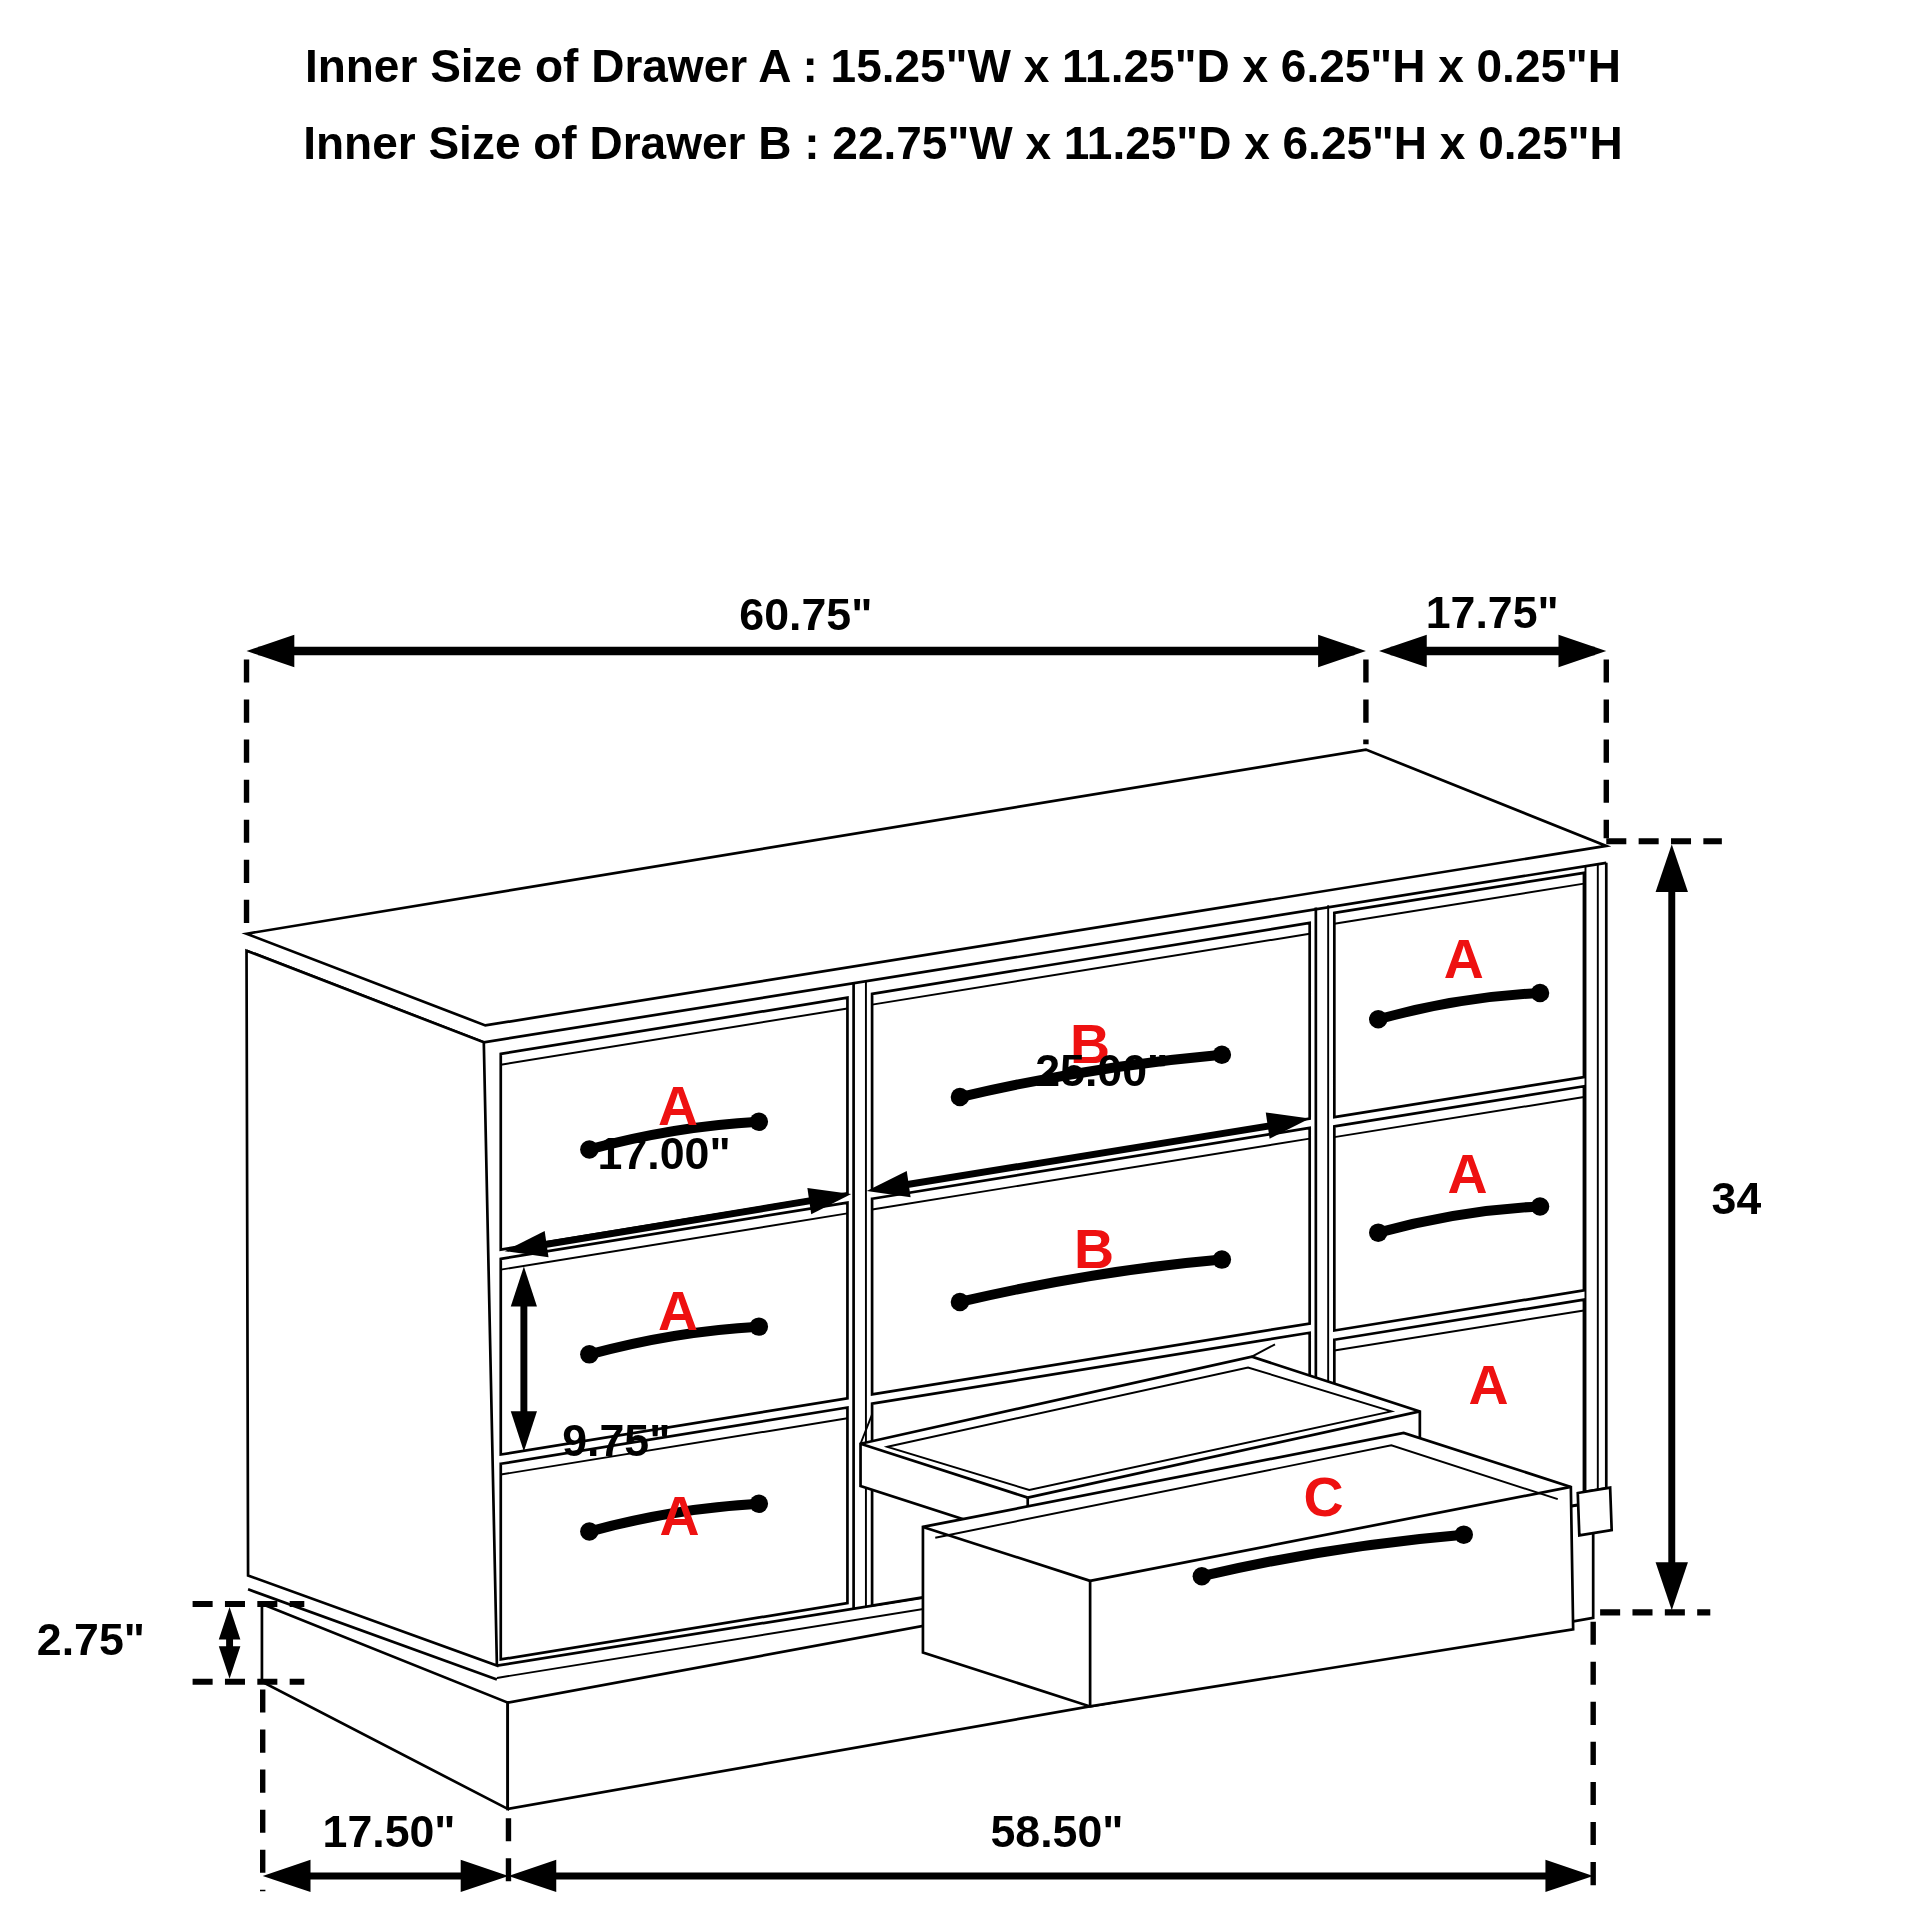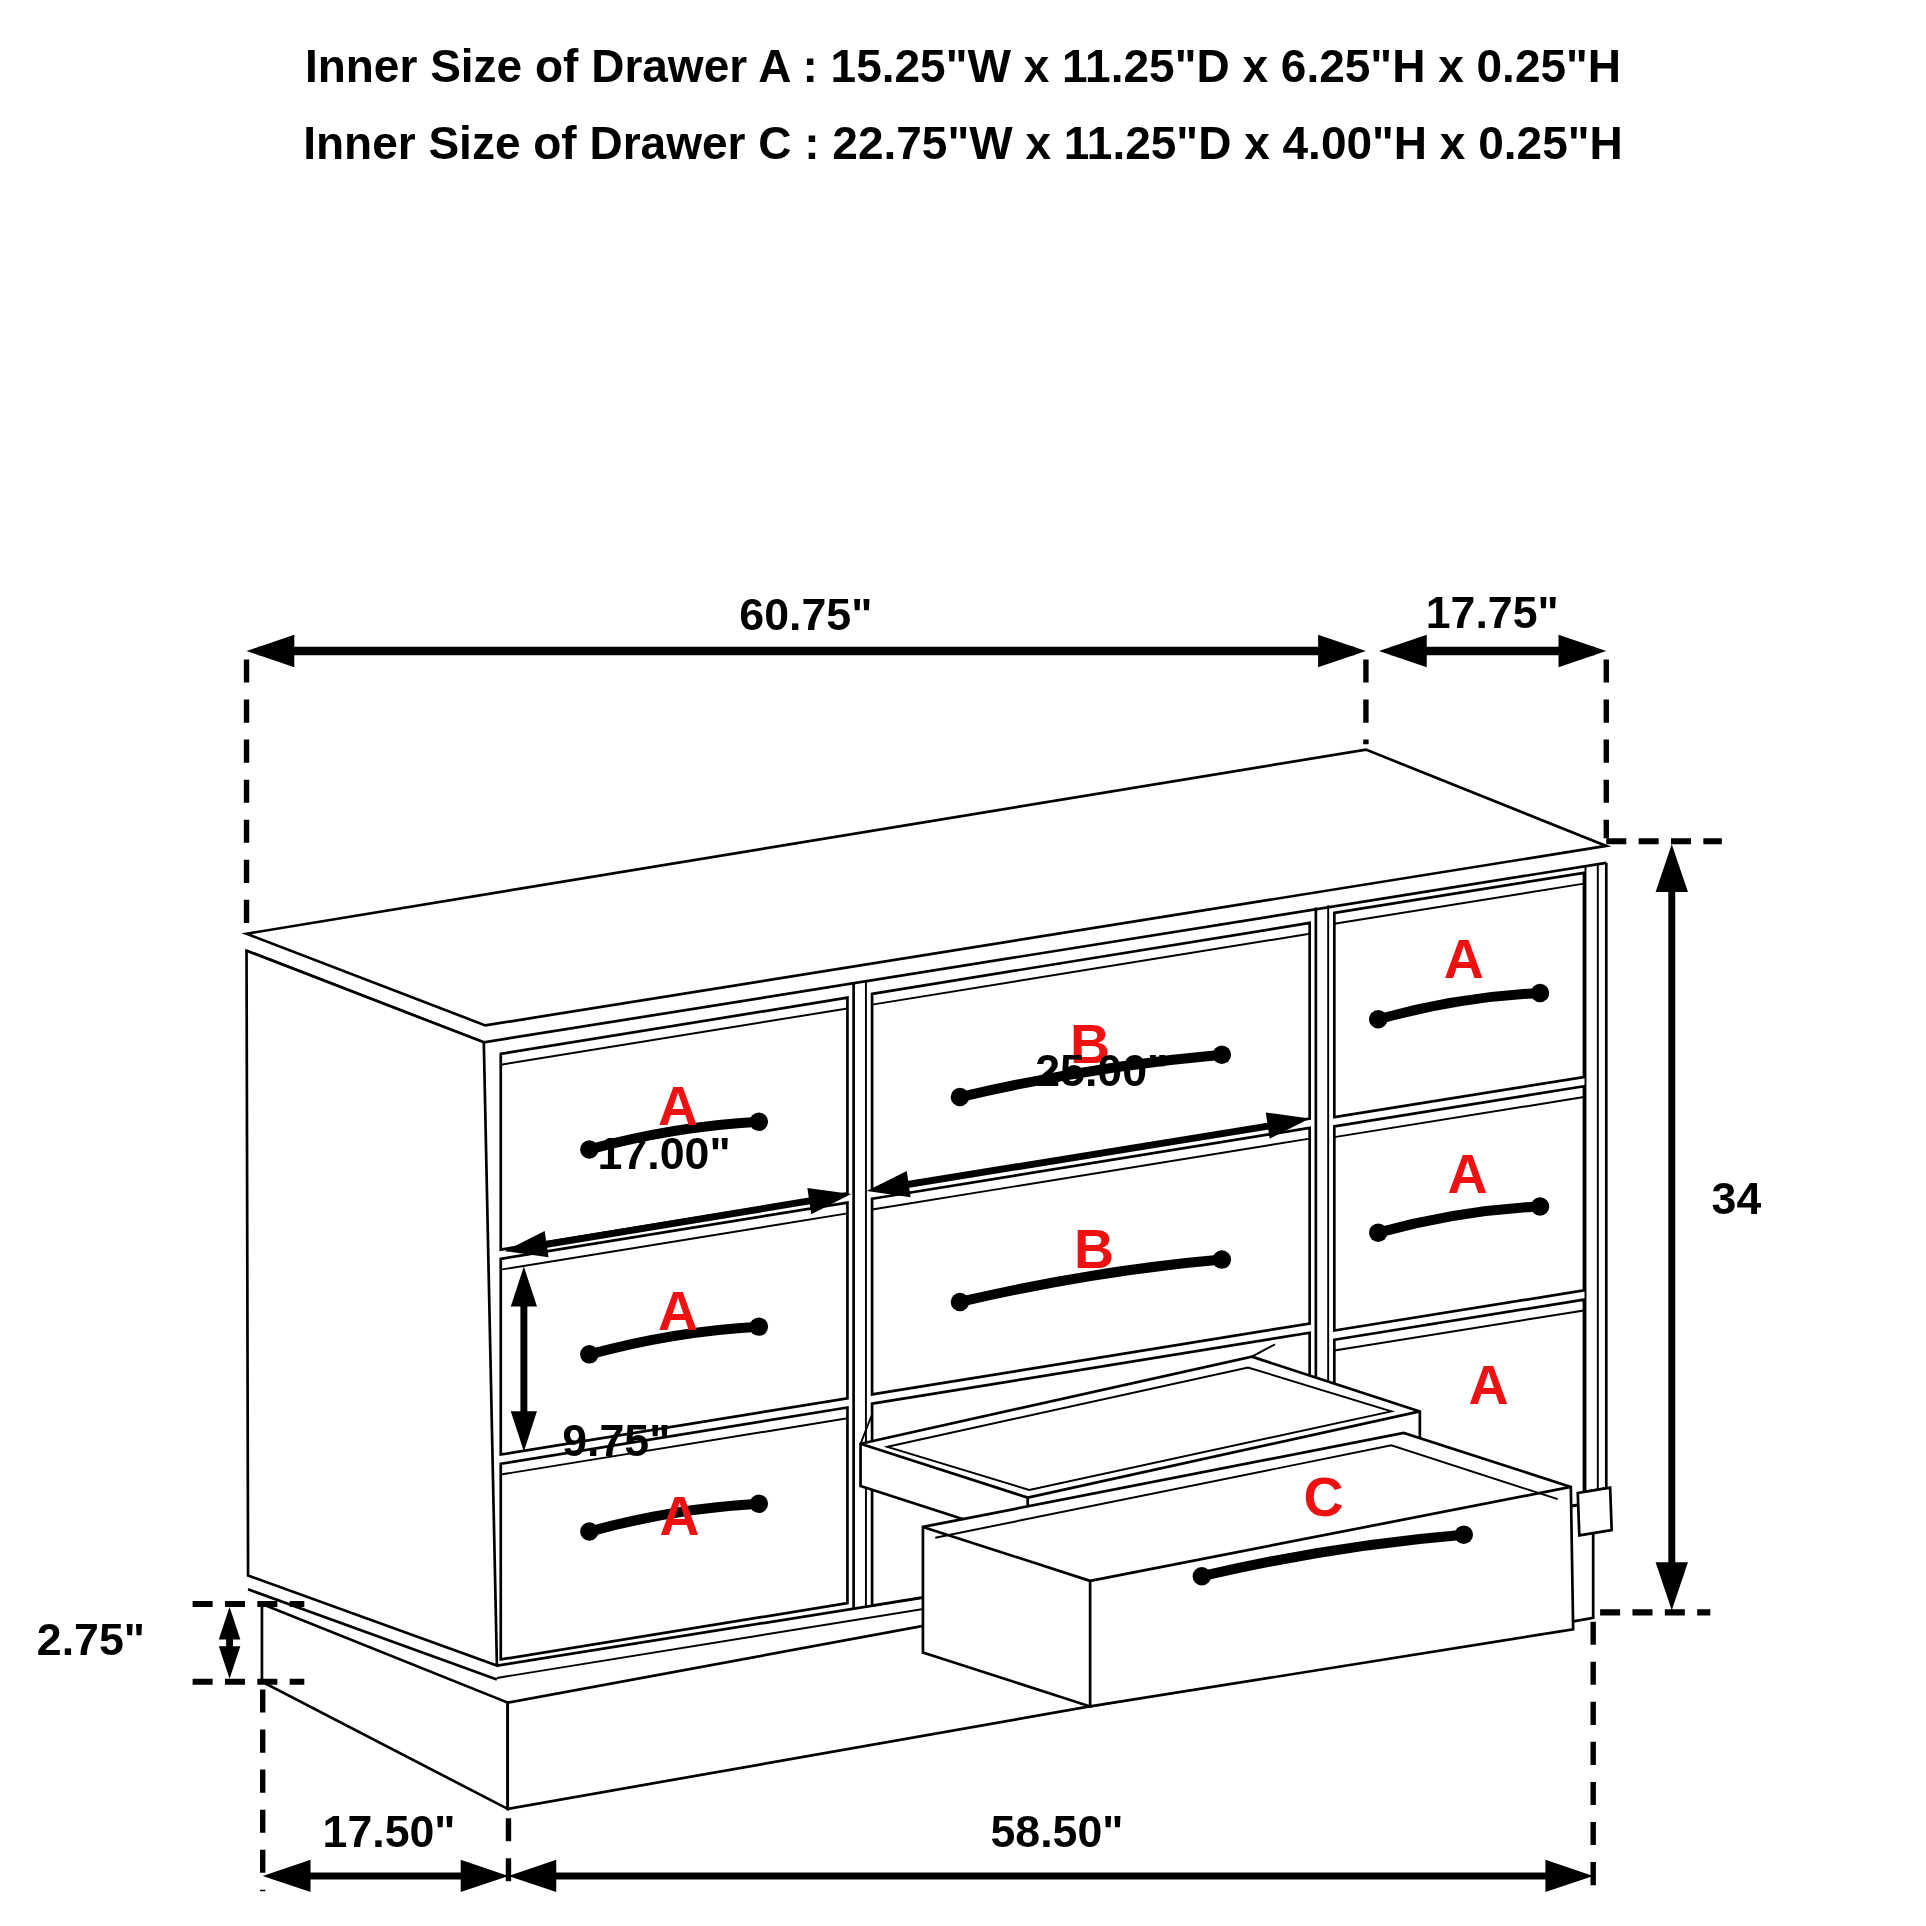--- a/index.html
+++ b/index.html
@@ -22,21 +22,21 @@
   text.dimt{font-family:"Liberation Sans", sans-serif;font-size:58px;font-weight:bold;fill:#000;text-anchor:middle;}
   text.lbl{font-family:"Liberation Sans", sans-serif;font-size:72px;font-weight:bold;text-anchor:middle;}
 </style>
 </head>
 <body>
 
 <div id="page">
 
   <div id="spec">
     <p>Inner Size of Drawer A : 15.25"W x 11.25"D x 6.25"H x 0.25"H</p>
-    <p>Inner Size of Drawer C : 22.75"W x 11.25"D x 4.00"H x 0.25"H</p>
+    <p>Inner Size of Drawer B : 22.75"W x 11.25"D x 6.25"H x 0.25"H</p>
   </div>
 
   <svg width="1926" height="1926" viewBox="0 0 2500 2500">
 
     <g>
       <polygon class="wf" points="320,1212 1773,973 2085,1098 630,1331"></polygon>
       <polyline class="ln" points="320,1234 628,1353 2085,1120"></polyline>
     </g>
 
     <g>

